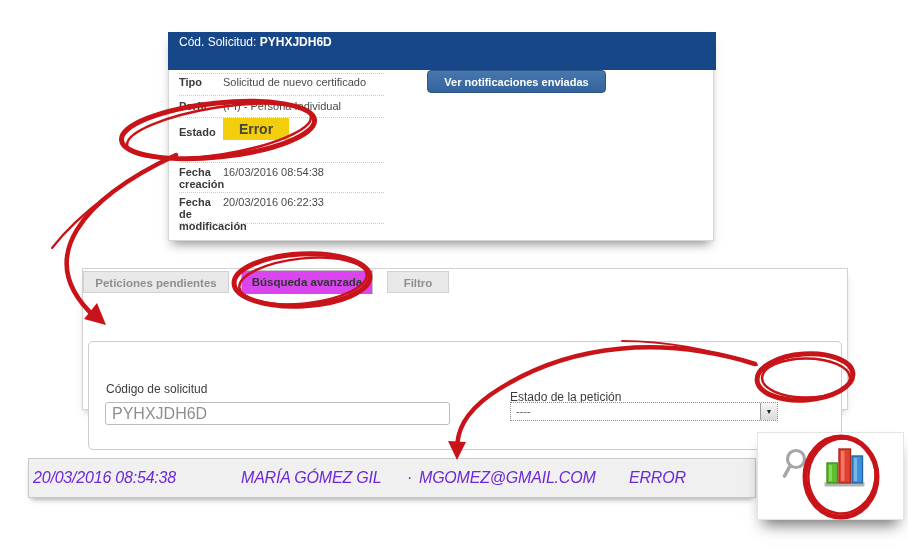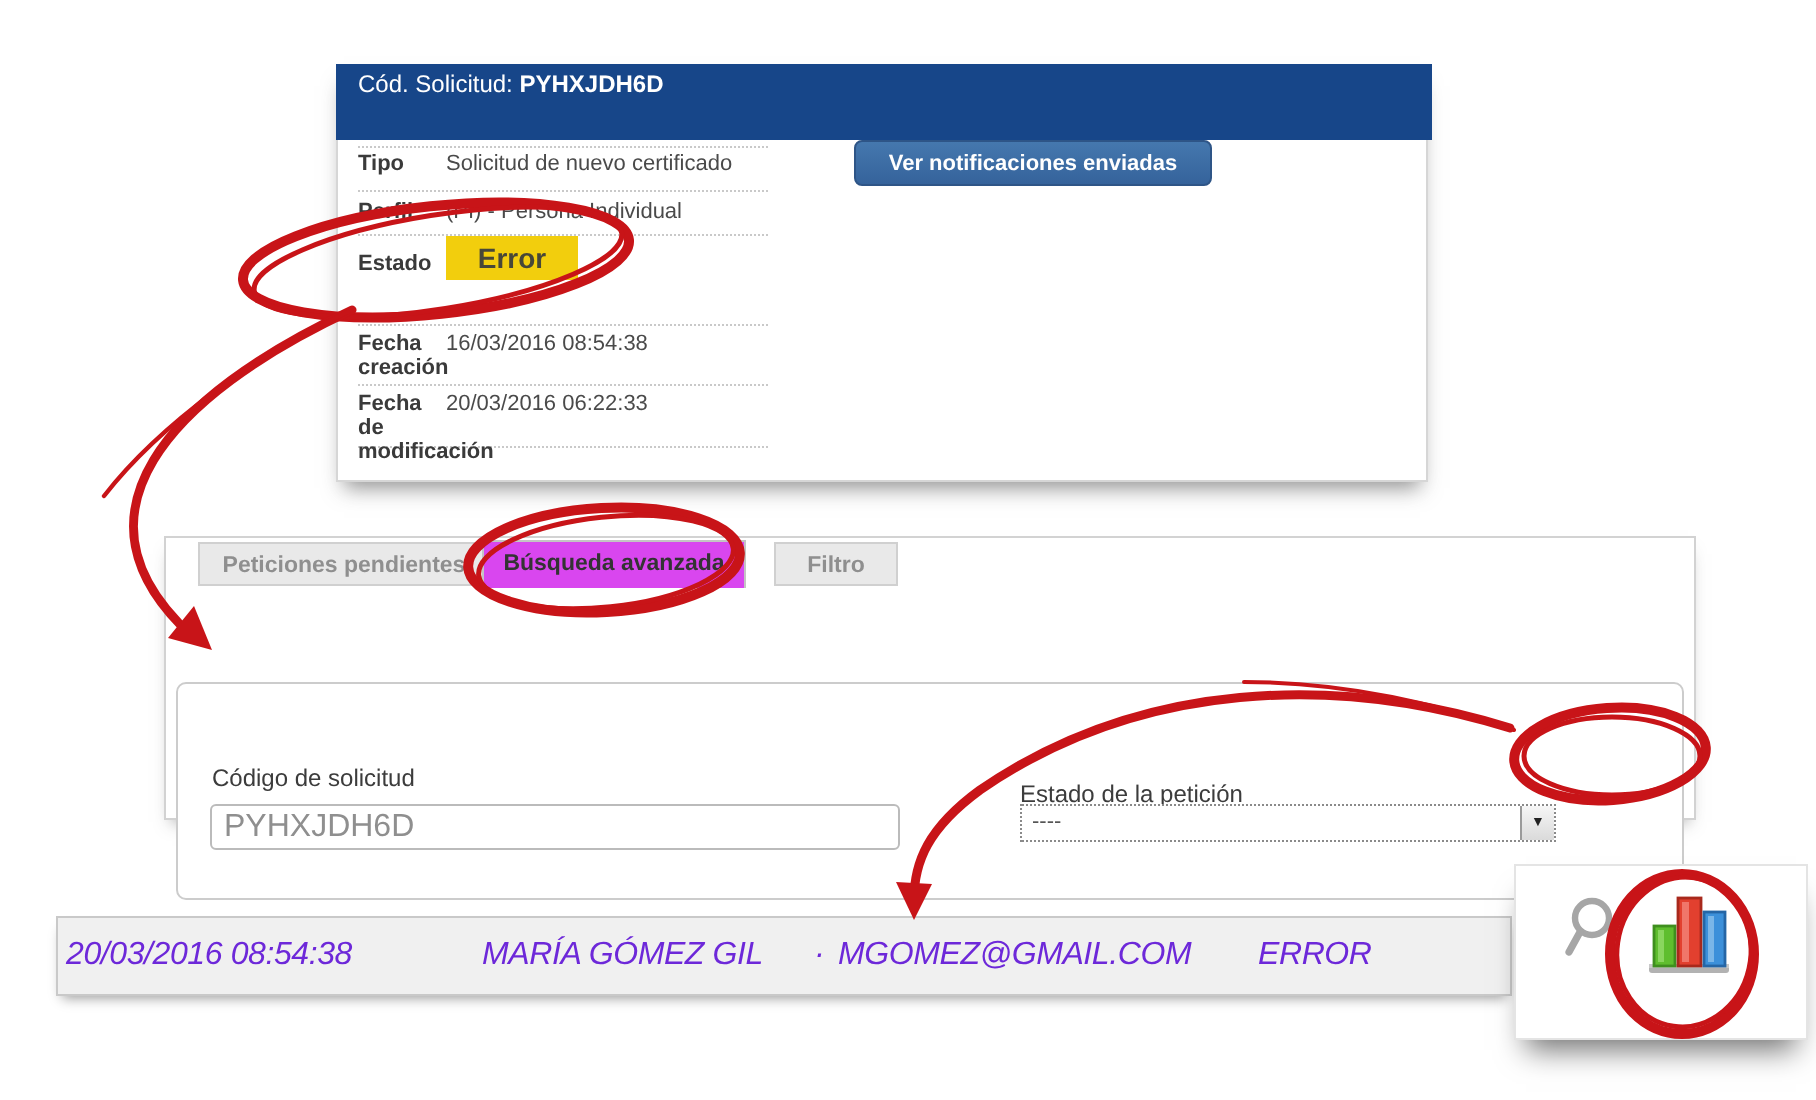--- a/index.html
+++ b/index.html
@@ -23,21 +23,21 @@
   .badge-error { position:absolute; left:54px; top:86px; width:66px; height:22px;
     background:#f2ce0d; color:#474738; font-size:14px; font-weight:bold;
     text-align:center; line-height:22px; }
 
   
   .search-panel { position:absolute; left:82px; top:268px; width:766px; height:142px;
     background:#fff; border:1px solid #d2d2d2; box-shadow:0 5px 8px -4px rgba(70,70,70,.5); }
   .tab { position:absolute; top:2px; height:22px; font-size:11.5px; font-weight:bold;
     text-align:center; line-height:22px; background:#e9e9e9; border:1px solid #d0d0d0;
     color:#8f8f8f; cursor:pointer; }
-  .tab.t1 { left:0; width:146px;margin-left:16px; }
+  .tab.t1 { left:0; width:146px; }
   .tab.active { left:158px; top:1px; width:132px; height:24px; background:#d946ef;
     border:1px solid #c4c4c4; border-bottom:none; color:#333; z-index:2; line-height:23px; }
   .tab.t3 { left:304px; width:62px; }
   .fieldbox { position:absolute; left:5px; top:28px; width:754px; height:109px;
     border:1px solid #ccc; border-radius:5px; background:#fff;margin-top:44px; }
   .flabel { position:absolute; font-size:12px; color:#3c3c3c; }
   .code-input { position:absolute; left:16px; top:60px; width:345px; height:23px;
     border:1px solid #bbb; border-radius:3px; font-size:16px; color:#8f8f8f;
     padding:0 6px; font-family:"Liberation Sans",sans-serif; background:#fff; }
   .sel { position:absolute; left:421px; top:60px; width:268px; height:19px;

